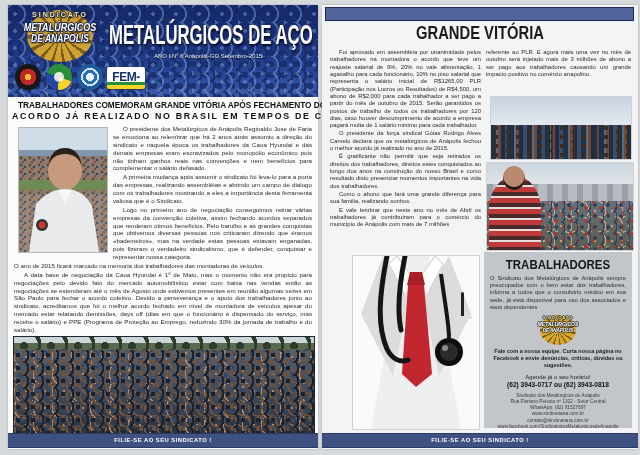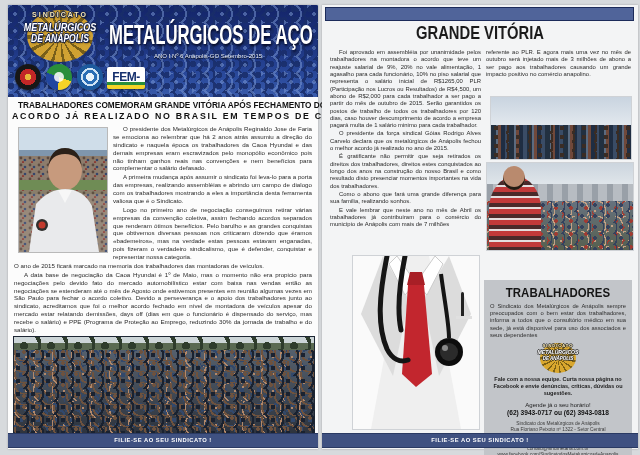--- a/index.html
+++ b/index.html
@@ -104,21 +104,21 @@
     background-size:13px 11px,15px 13px,17px 15px,100% 100%;}
   #photo-assembly .speaker{position:absolute;left:2px;bottom:0;width:52px;height:74px;
     border-radius:50% 50% 0 0/45% 45% 0 0;
     background:repeating-linear-gradient(180deg,#c13a3a 0 5px,#4a2a2a 5px 9px,#e3dede 9px 11px);}
   #photo-assembly .speaker-head{position:absolute;left:16px;bottom:60px;width:22px;height:24px;
     border-radius:50%;background:#b98a6e;box-shadow:0 -3px 0 #241a12 inset;}
   #photo-doctor{left:30px;top:250px;width:126px;height:173px;background:#ededee;}
   #photo-doctor svg{display:block;width:100%;height:100%;}
 
   .gray-box{position:absolute;left:162px;top:247px;width:148px;height:176px;background:#c2c5c9;
-    padding:4px 5px;box-sizing:border-box;text-align:center;overflow:hidden;margin-top:28px;}
+    padding:4px 5px;box-sizing:border-box;text-align:center;overflow:hidden;}
   .box-title{font-size:13px;font-weight:bold;color:#151515;transform:scaleX(.88);margin:1px 0 3px;}
   .box-text{font-size:5.8px;line-height:1.25;text-align:justify;color:#2e2e2e;margin:0 1px;}
   .mini-logo{position:relative;width:52px;height:30px;margin:4px auto 3px;text-align:center;}
   .mini-burst{position:absolute;left:8px;top:0;width:36px;height:30px;border-radius:50%;
     background:repeating-conic-gradient(from 8deg,#d9a72e 0 17deg,#7c6014 17deg 24deg);}
   .ml{position:relative;display:block;font-weight:bold;font-style:italic;color:#fff;
       text-shadow:-1px 0 #333,1px 0 #333,0 -1px #333,0 1px #333;}
   .ml1{font-size:4px;letter-spacing:1px;color:#f7e7b0;font-style:normal;margin-top:2px;}
   .ml2{font-size:6px;transform:scaleX(.85);margin-top:1px;}
   .ml3{font-size:5px;transform:scaleX(.9);}

